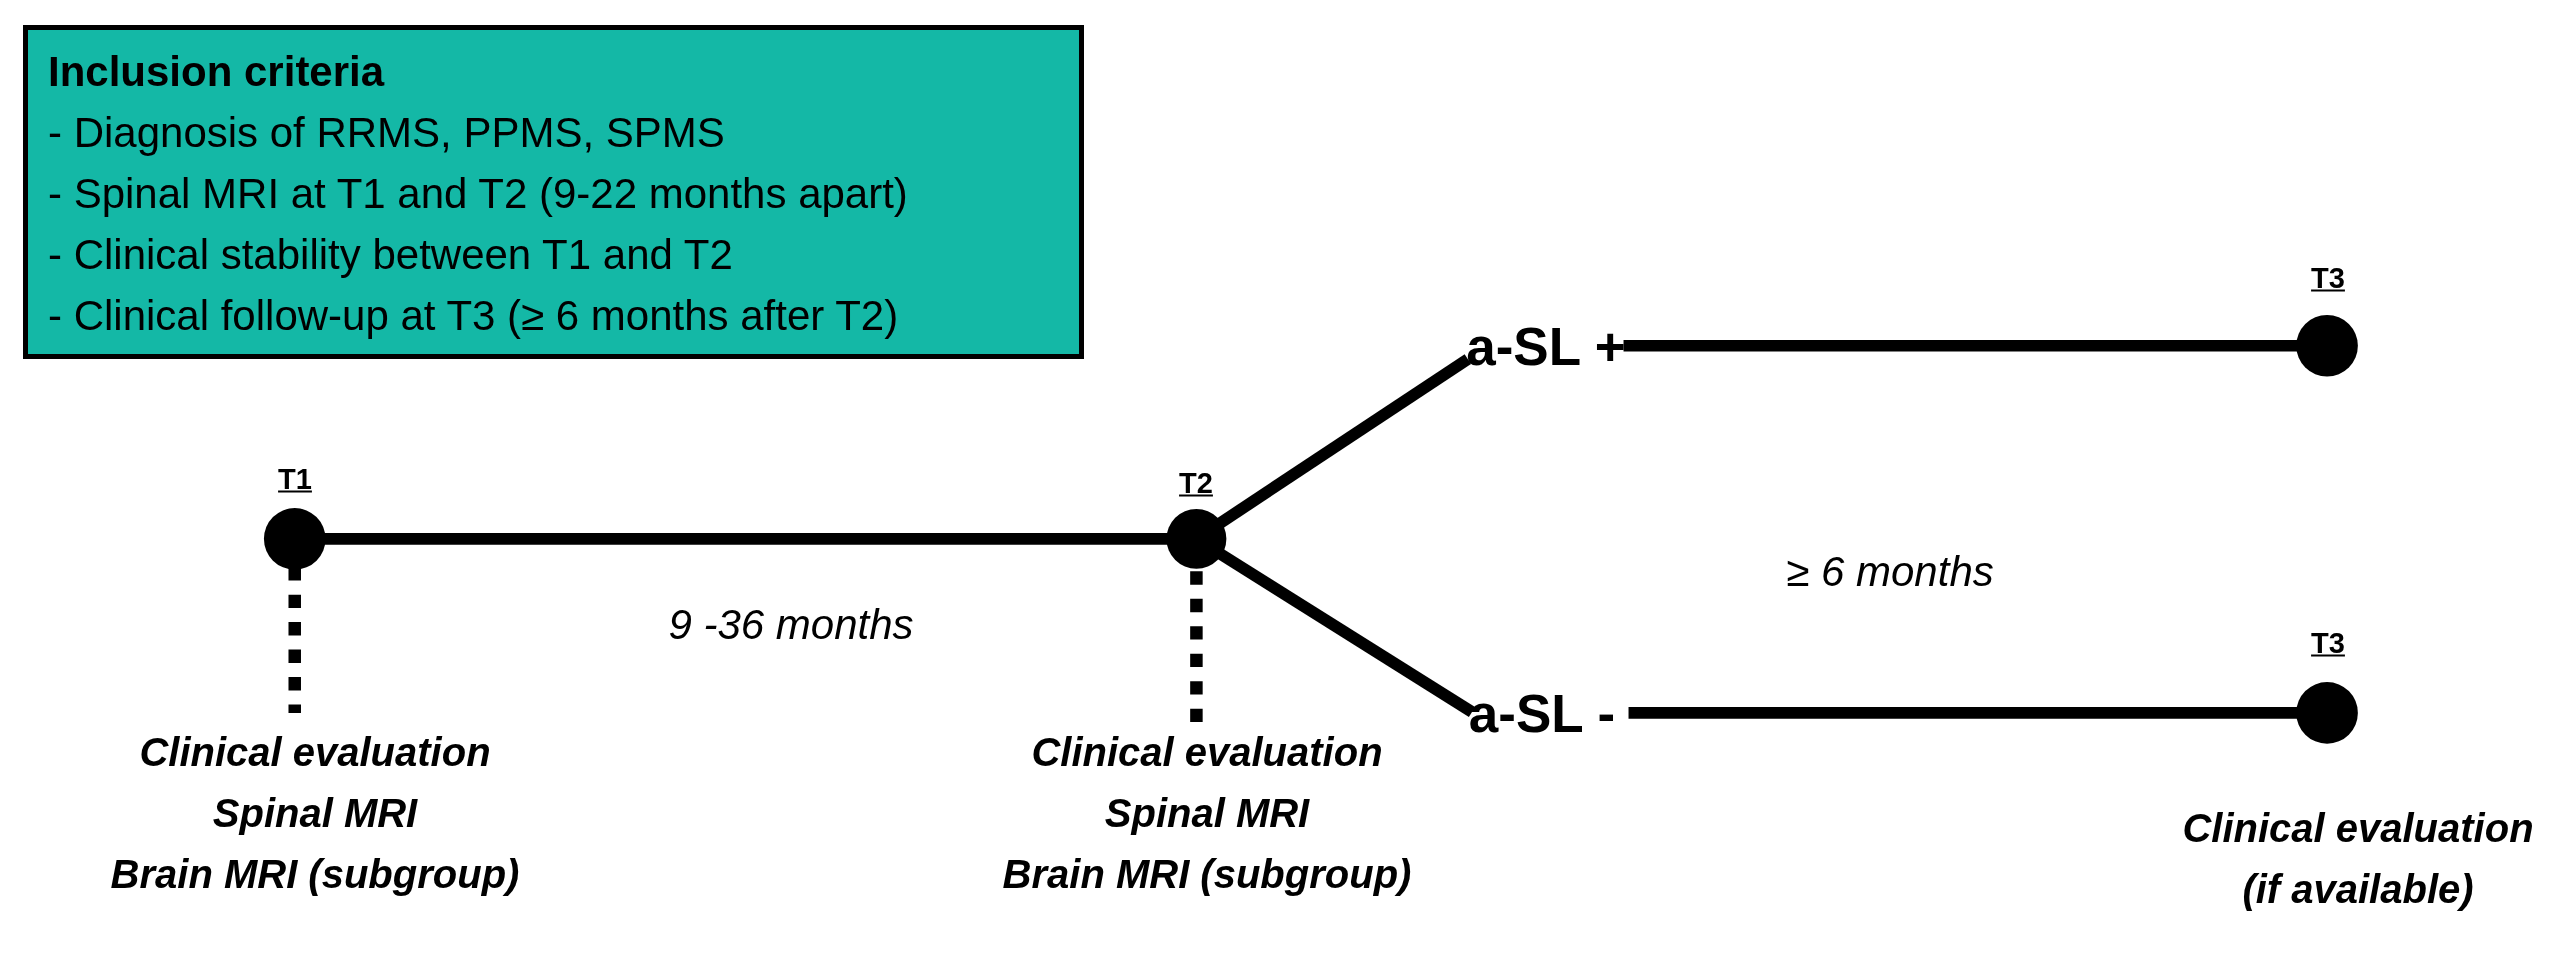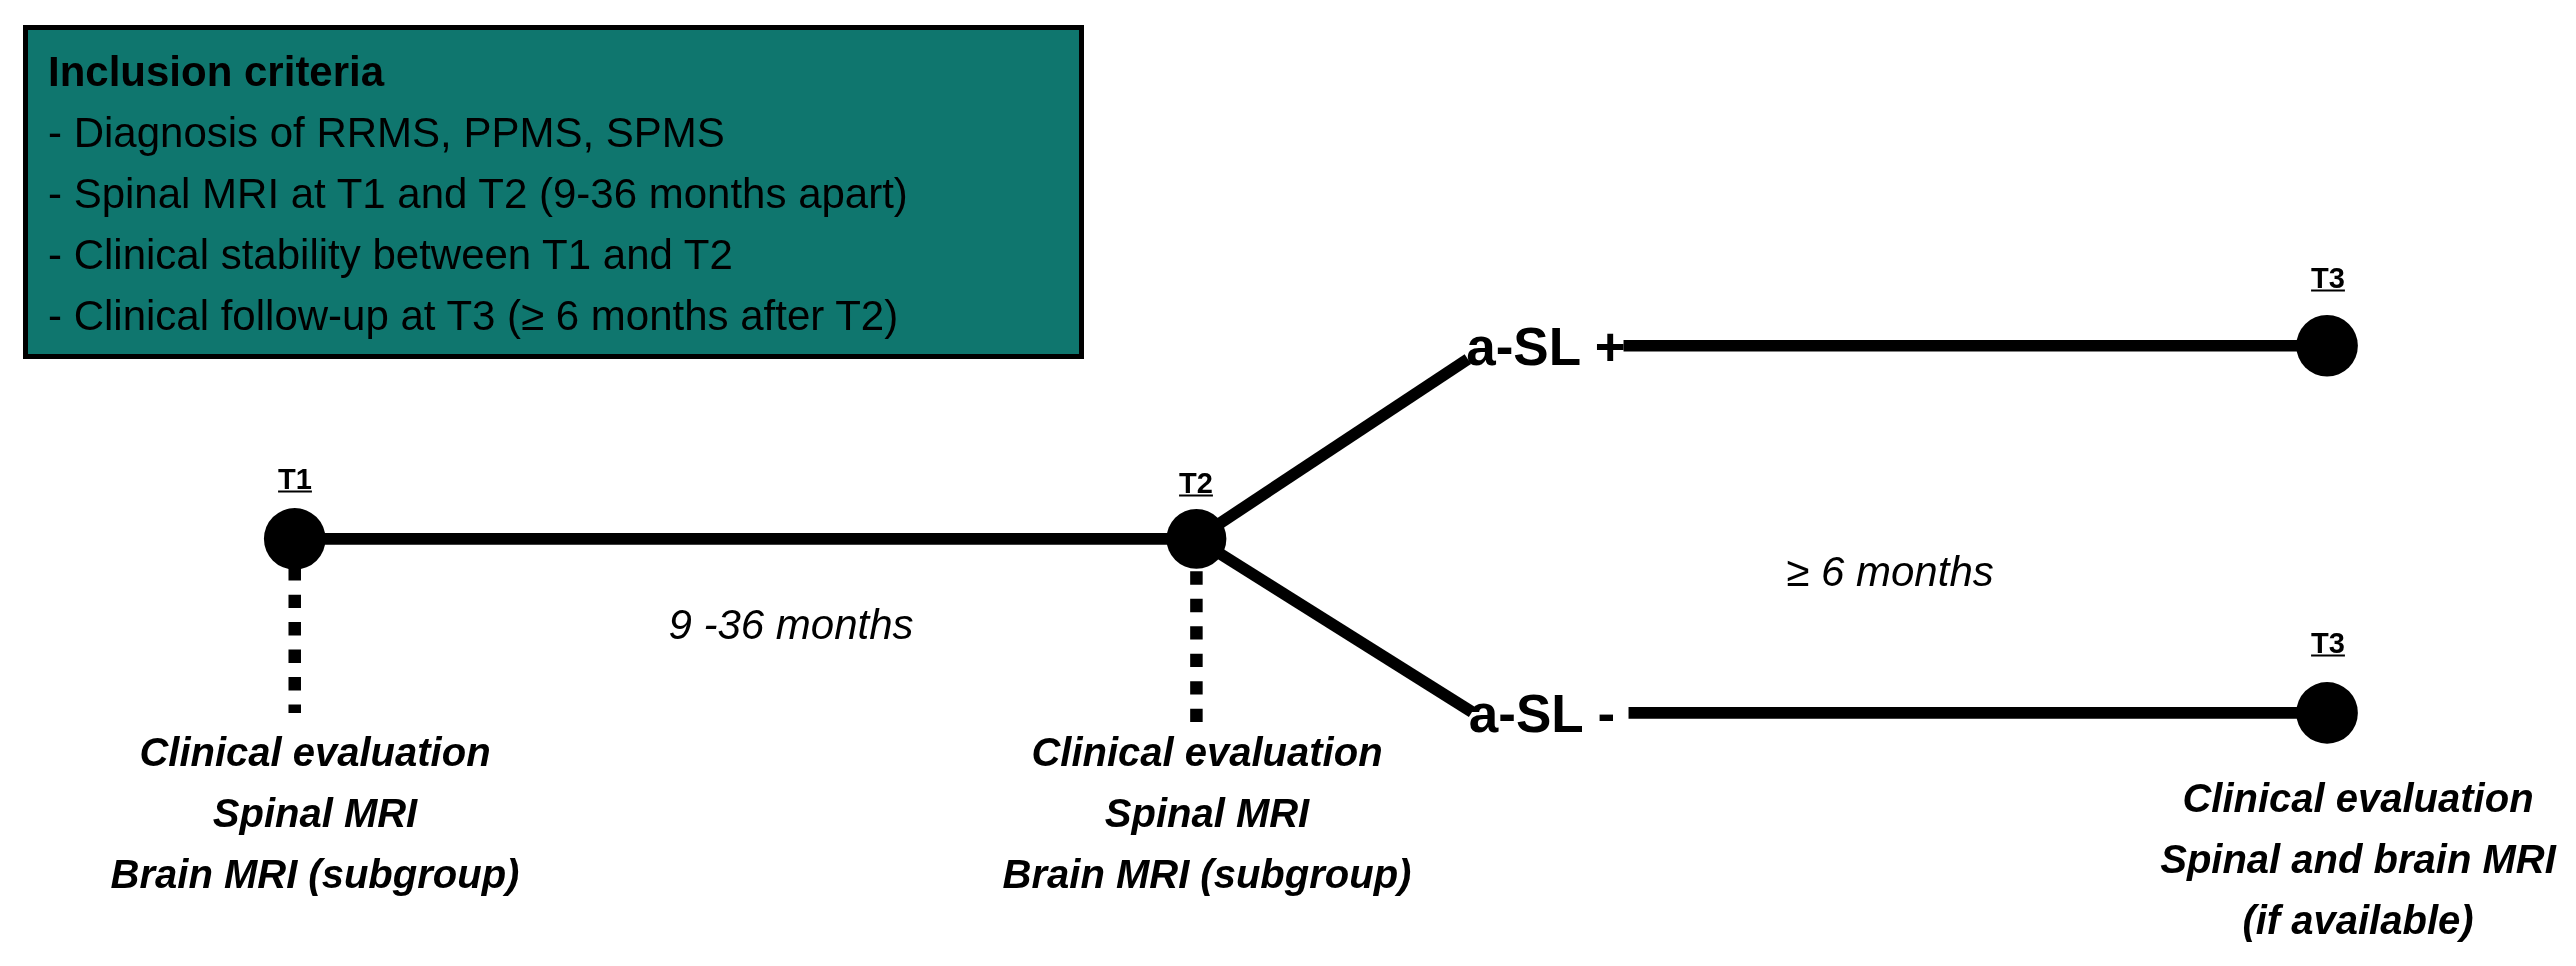--- a/index.html
+++ b/index.html
@@ -44,24 +44,24 @@
 
     <line x1="354" y1="681" x2="354" y2="856" stroke="#000" stroke-width="15" stroke-dasharray="16 17"></line>
     <line x1="1437" y1="686" x2="1437" y2="878" stroke="#000" stroke-width="15" stroke-dasharray="16 17"></line>
 
     <circle cx="354" cy="647" r="37" fill="#000"></circle>
     <circle cx="1437" cy="647" r="36" fill="#000"></circle>
     <circle cx="2795" cy="415" r="37" fill="#000"></circle>
     <circle cx="2795" cy="856" r="37" fill="#000"></circle>
   </svg>
 
-  <div class="inclusion-box" style="background: #0f766e; border-color: rgb(0, 0, 0);">
+  <div class="inclusion-box" style="background: #14b8a6; border-color: rgb(0, 0, 0);">
     <div class="box-title">Inclusion criteria</div>
     <div class="box-line">- Diagnosis of RRMS, PPMS, SPMS</div>
-    <div class="box-line">- Spinal MRI at T1 and T2 (9-36 months apart)</div>
+    <div class="box-line">- Spinal MRI at T1 and T2 (9-22 months apart)</div>
     <div class="box-line">- Clinical stability between T1 and T2</div>
     <div class="box-line">- Clinical follow-up at T3 (≥ 6 months after T2)</div>
   </div>
 
   <div class="abs node-label" style="left:295px;top:479px;">T1</div>
   <div class="abs node-label" style="left:1196px;top:483px;">T2</div>
   <div class="abs node-label" style="left:2328px;top:278px;">T3</div>
   <div class="abs node-label" style="left:2328px;top:643px;">T3</div>
 
   <div class="abs branch-label" style="left:1546px;top:346px;">a-SL +</div>
@@ -77,18 +77,17 @@
   </div>
 
   <div class="abs eval-block" style="left:1195px;top:813px;">
     <div>Clinical evaluation</div>
     <div>Spinal MRI</div>
     <div>Brain MRI (subgroup)</div>
   </div>
 
   <div class="abs eval-block" style="left:2346px;top:859px;">
     <div>Clinical evaluation</div>
-    <div>Spinal and brain MRI</div>
     <div>(if available)</div>
   </div>
 
 </div>
 
 
 </body></html>

